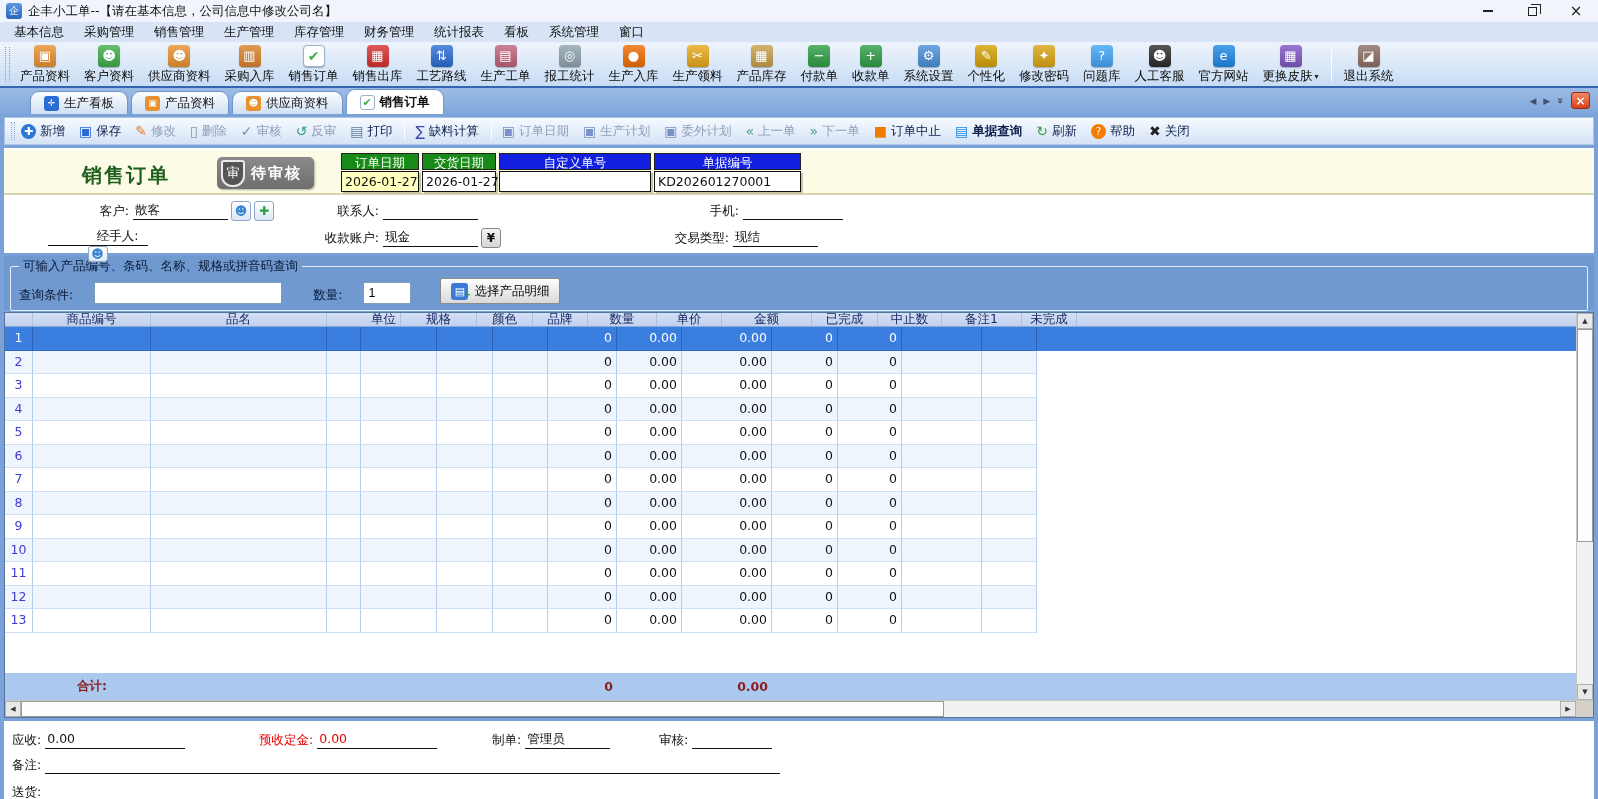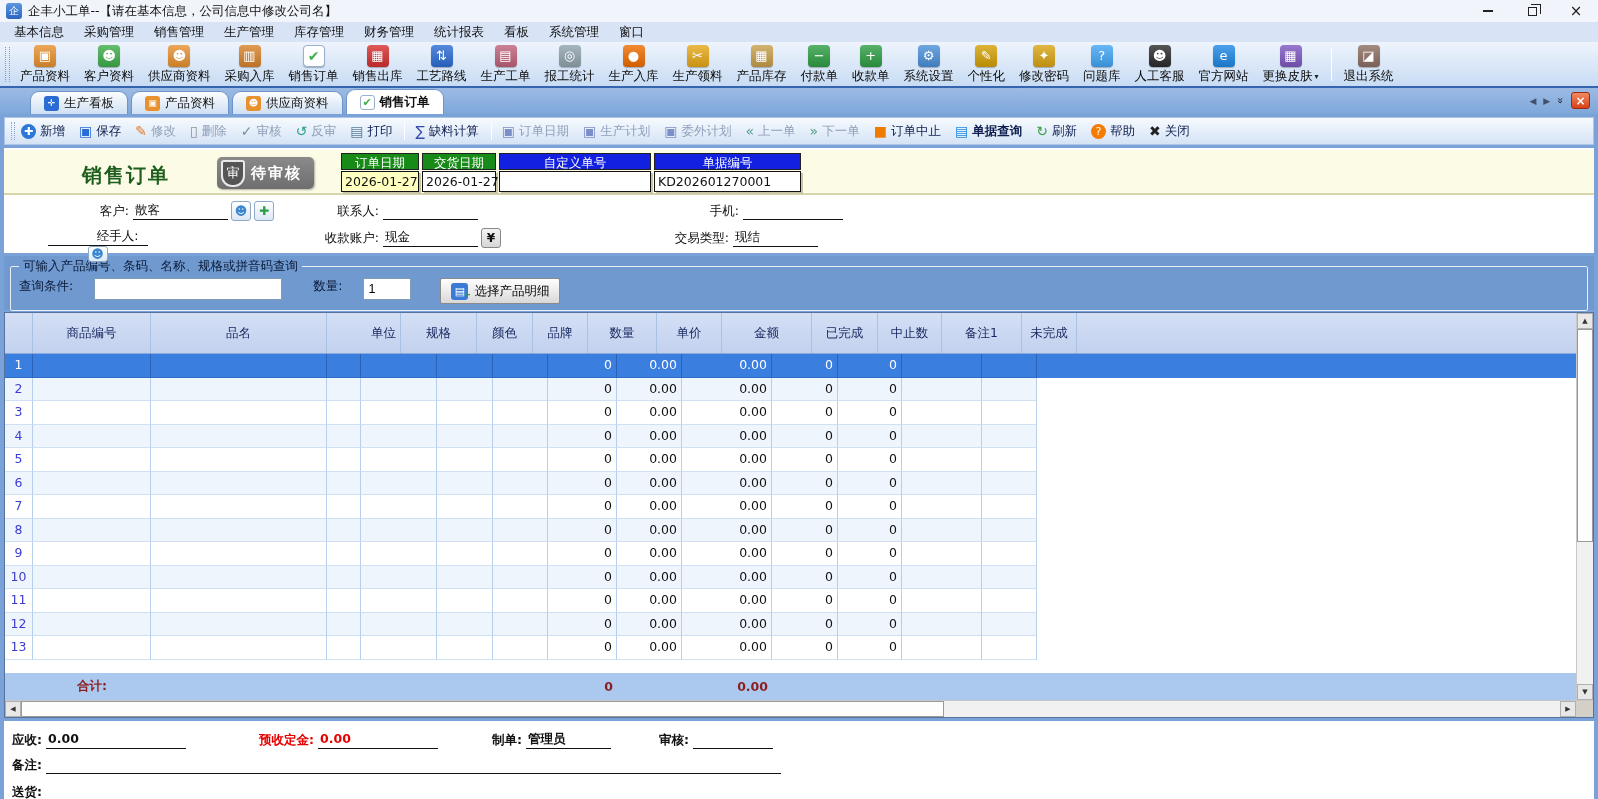--- a/index.html
+++ b/index.html
@@ -74,33 +74,33 @@
   .u-field { display:inline-block; border-bottom:1px solid #111; height:18px; margin-left:4px; padding:0 2px; white-space:nowrap; }
   .mini-btn { width:20px; height:20px; margin-left:3px; border:1px solid #8fa8c8; border-radius:3px; background:linear-gradient(#ffffff,#dce8f5); display:flex; align-items:center; justify-content:center; font-size:12px; }
   .mini-btn.plus { color:#2e9e44; font-weight:bold; }
   .mini-btn.person { color:#3a86d0; }
   .mini-btn.yen { background:linear-gradient(#f4f4f4,#d6d6d6); border-color:#888; color:#111; font-weight:bold; }
 
   
   .query { height:54px; background:#6f99cf; padding:0 2px; margin-top:3px; flex:0 0 auto; }
   .query fieldset { border:1px solid #e7eef8; border-radius:2px; margin:2px 4px; padding:3px 8px 6px 8px; }
   .query legend { font-size:12.5px; color:#0a1a38; padding:0 4px; }
-  .q-row { display:flex; align-items:flex-start; gap:21px; }
+  .q-row { display:flex; align-items:flex-end; gap:21px; }
   .q-label { color:#0a1a38; }
   .q-input { width:188px; height:22px; border:1px solid #7f9db9; background:#fff; padding:0 4px; font-size:12.5px; }
   .q-qty { width:48px; height:22px; border:1px solid #7f9db9; background:#fff; padding:0 4px; font-size:12.5px; }
   .q-btn { height:26px; margin-left:8px; padding:0 10px; border:1px solid #8a8a8a; border-radius:2px; background:linear-gradient(#fefefe,#d9d9d9); display:flex; align-items:center; gap:6px; font-size:12.5px; }
   .q-btn-ic { position:relative; width:17px; height:17px; border-radius:3px; background:#3a7bd5; color:#fff; font-size:11px; line-height:17px; text-align:center; }
   .q-btn-ic i { position:absolute; right:-2px; bottom:-3px; font-style:normal; color:#2e9e44; font-weight:bold; font-size:10px; }
 
   
   .grid-section { flex:1; min-height:0; margin-top:2px; border:1px solid #54749e; background:#fff; display:flex; flex-direction:column; }
   .grid-wrap { flex:1; min-height:0; display:flex; }
   .grid-main { flex:1; min-width:0; display:flex; flex-direction:column; background:#fff; overflow:hidden; }
-  .g-header { height:41px; background:linear-gradient(#d4dff5,#c2d1ee); display:flex; flex:0 0 auto; border-bottom:1px solid #8aa8d8; }
+  .g-header { height:14px; background:linear-gradient(#d4dff5,#c2d1ee); display:flex; flex:0 0 auto; border-bottom:1px solid #8aa8d8; }
   .g-hcell { color:#17265e; font-size:12.5px; display:flex; align-items:center; justify-content:center; border-right:1px solid #a9c2e4; flex:0 0 auto; }
   .g-hfill { flex:1; border-right:none; }
   .g-row { height:23.5px; display:flex; flex:0 0 auto; background:#fff; }
   .g-row.alt .g-cell { background:#eef5fc; }
   .g-cell { flex:0 0 auto; font-size:12.5px; line-height:22px; padding:0 4px; border-right:1px solid #b7cfec; border-bottom:1px solid #cfe0f4; overflow:hidden; white-space:nowrap; }
   .g-cell.num { color:#3d3dd0; text-align:center; }
   .g-rest { flex:1; }
   .g-row.sel { background:#3a7fe0; }
   .g-row.sel .g-cell { background:transparent; color:#fff; border-right:1px solid rgba(20,50,110,.35); border-bottom:1px solid #2f6ec8; }
   .g-row.sel .g-cell.num { color:#fff; }
@@ -112,21 +112,21 @@
   .vscroll { width:17px; background:#f1f1f1; border-left:1px solid #c8c8c8; display:flex; flex-direction:column; flex:0 0 auto; }
   .sb-btn { height:16px; background:#e8e8e8; border:1px solid #b0b0b0; display:flex; align-items:center; justify-content:center; font-size:7px; color:#333; flex:0 0 auto; }
   .v-thumb { height:55%; background:#fdfdfd; border:1px solid #9a9a9a; flex:0 0 auto; }
   .hscroll-row { height:17px; display:flex; flex:0 0 auto; background:#f1f1f1; border-top:1px solid #c8c8c8; }
   .hs-btn { width:16px; background:#e8e8e8; border:1px solid #b0b0b0; display:flex; align-items:center; justify-content:center; font-size:7px; color:#333; flex:0 0 auto; }
   .h-track { flex:1; display:flex; }
   .h-thumb { width:60%; background:#fdfdfd; border:1px solid #9a9a9a; }
   .corner { width:17px; background:#d4d0c8; flex:0 0 auto; }
 
   
-  .footer { height:81px; background:#fff; border-top:3px solid #7ba2d8; position:relative; flex:0 0 auto; overflow:hidden;font-weight:bold; }
+  .footer { height:81px; background:#fff; border-top:3px solid #7ba2d8; position:relative; flex:0 0 auto; overflow:hidden; }
   .ft-item { position:absolute; display:flex; align-items:flex-end; height:20px; white-space:nowrap; }
   .ft-red { color:#e80000; }
 </style>
 </head>
 <body>
 
 <div class="window">
 
   <div class="titlebar">
     <span class="app-ico">企</span>

